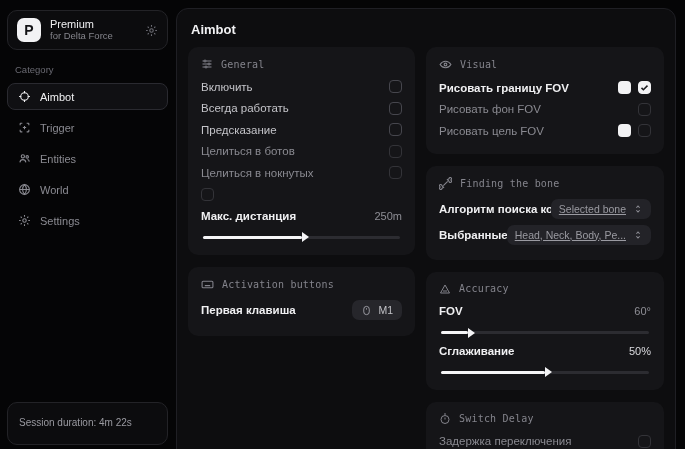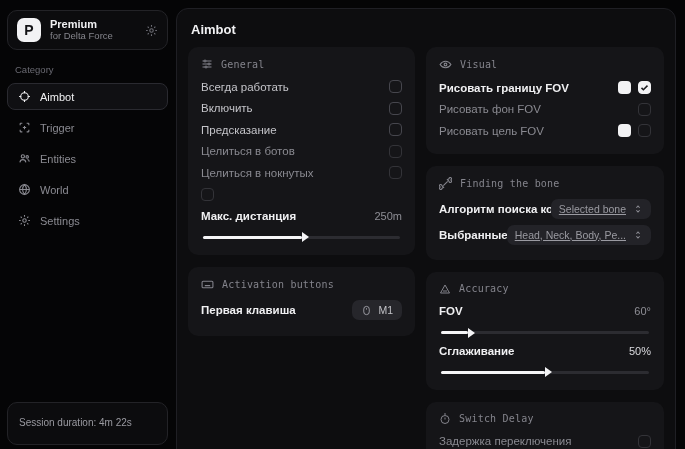--- a/index.html
+++ b/index.html
@@ -19,21 +19,21 @@
     display:flex; align-items:center; gap:9px;
     border:1px solid #232327; border-radius:10px;
     padding:7px 9px; background:#0c0c0e;
   }
   .brand-logo {
     width:24px; height:24px; border-radius:7px; background:#f2f2f4;
     color:#131316; font-weight:bold; font-size:14px;
     display:flex; align-items:center; justify-content:center; flex:0 0 auto;
   }
   .brand-text { flex:1; line-height:1.15; }
-  .brand-title { font-size:11px; font-weight:bold; color:#f0f0f2; }
+  .brand-title { font-size:11px; font-weight:normal; color:#f0f0f2; }
   .brand-sub { font-size:9.5px; color:#85858c; }
   .brand-gear { color:#6e6e76; display:flex; cursor:pointer; }
   .cat-label { font-size:9.5px; color:#6a6a72; margin:14px 0 8px 8px; }
   .nav { display:flex; flex-direction:column; gap:4px; }
   .nav-item {
     display:flex; align-items:center; gap:9px;
     padding:6px 10px; border-radius:8px; border:1px solid transparent;
     font-size:11px; color:#8b8b92; cursor:pointer;
   }
   .nav-item.active { border-color:#2a2a30; color:#f0f0f2; background:#101013; }
@@ -195,25 +195,25 @@
               <svg width="12" height="12" viewBox="0 0 24 24" fill="none" stroke="currentColor" stroke-width="2">
                 <path d="M3 6h18M3 12h18M3 18h18"></path>
                 <circle cx="8" cy="6" r="2" fill="#151518"></circle>
                 <circle cx="16" cy="12" r="2" fill="#151518"></circle>
                 <circle cx="10" cy="18" r="2" fill="#151518"></circle>
               </svg>
             </span>
           <span>General</span>
         </div>
         <div class="row">
+          <span class="lbl">Включить</span>
+          <span class="cb"></span>
+        </div>
+        <div class="row">
           <span class="lbl">Всегда работать</span>
-          <span class="cb"></span>
-        </div>
-        <div class="row">
-          <span class="lbl">Включить</span>
           <span class="cb"></span>
         </div>
         <div class="row">
           <span class="lbl">Предсказание</span>
           <span class="cb"></span>
         </div>
         <div class="row">
           <span class="lbl dim">Целиться в ботов</span>
           <span class="cb dimmed"></span>
         </div>

